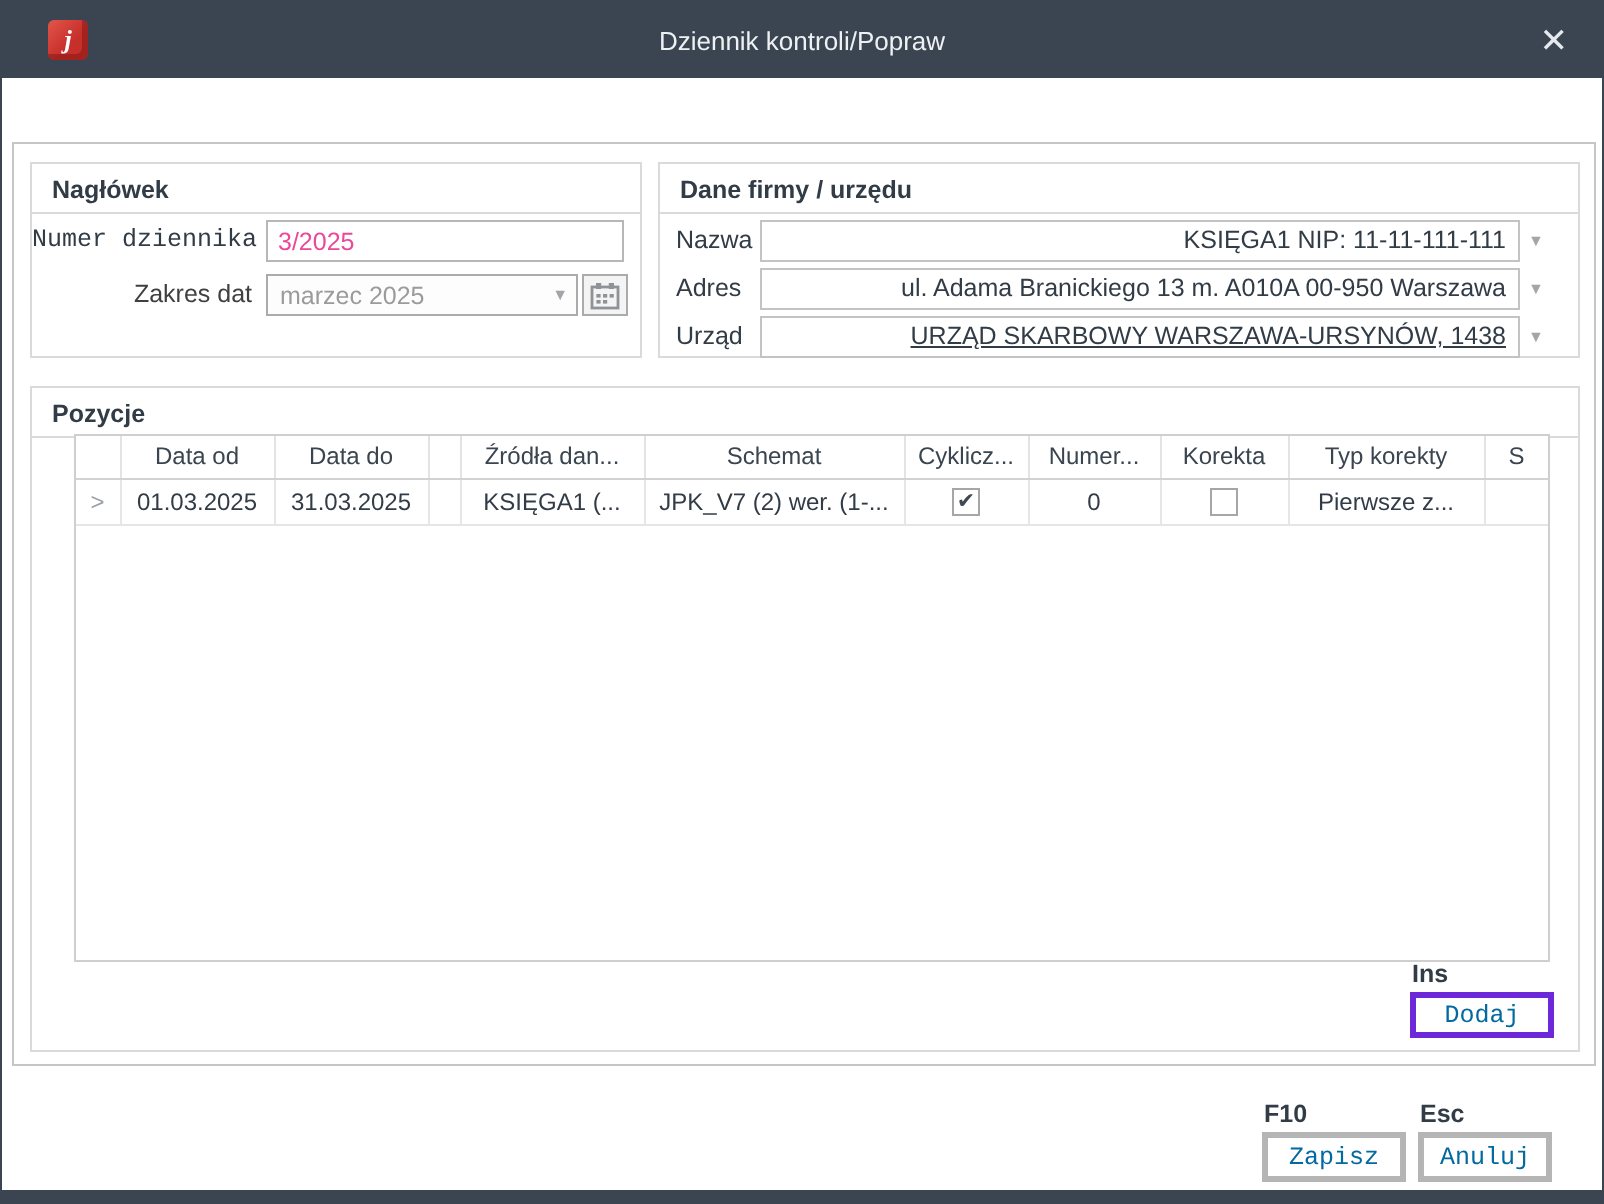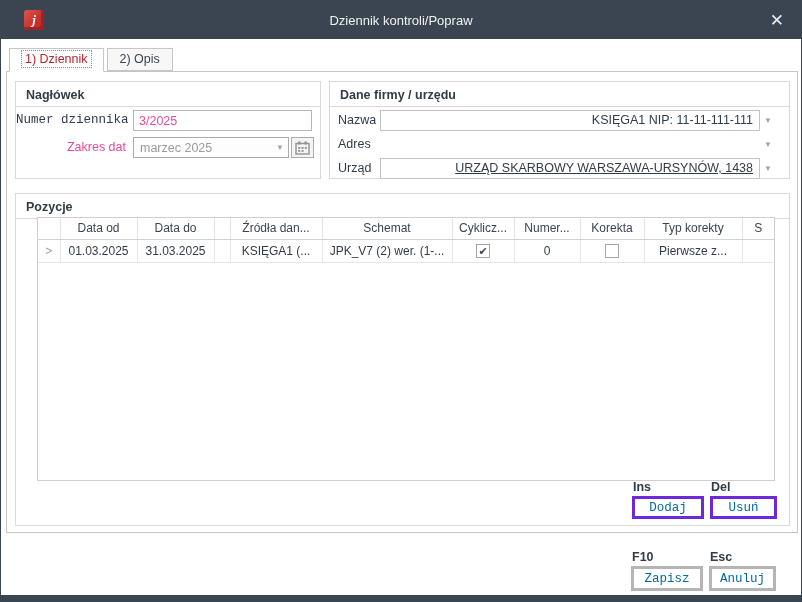--- a/index.html
+++ b/index.html
@@ -61,21 +61,21 @@
     font-weight:bold; font-size:12.5px; color:#323c47;
     padding:6px 10px 18px 10px; border-bottom:1px solid #dadada; height:23px;
   }
   #group-naglowek { left:8px;  top:9px;  width:306px; height:98px; }
   #group-dane     { left:322px; top:9px; width:461px; height:98px; }
   #group-pozycje  { left:8px;  top:121px; width:775px; height:333px; }
 
   .fld-label {
     position:absolute; font-size:12.5px; color:#323c47; white-space:nowrap;
   }
-  .fld-label.disabled { color:#ec4899; }
+  .fld-label.disabled { color:#404040; }
   .text-input {
     position:absolute; height:21px; border:1px solid #b7b7b7; background:#fff;
     font-family:inherit; font-size:12.5px; color:#ec4899; padding:0 5px;
   }
   .combo {
     position:absolute; height:21px; border:1px solid #ababab; background:#fff;
     display:flex; align-items:center; font-size:12.5px; color:#323c47;
     padding:0 4px 0 6px;
   }
   .combo.disabled { color:#9b9b9b; background:#fdfdfd; }
@@ -146,26 +146,20 @@
 <body>
 
 <div class="window">
 
   <div class="titlebar">
     <div class="app-icon">j</div>
     <div class="win-title">Dziennik kontroli/Popraw</div>
     <div class="close-btn">✕</div>
   </div>
 
-  <div class="tabs">
-    <div class="tab active">
-      <span class="tab-inner">1) Dziennik</span>
-    </div>
-    <div class="tab">2) Opis</div>
-  </div>
 
   <div class="page">
 
     <div class="group" id="group-naglowek">
       <div class="group-header">Nagłówek</div>
       <div class="fld-label" style="left:0; top:31px; width:110px; text-align:right;font-family:Liberation Mono, monospace;">Numer dziennika</div>
       <input class="text-input" style="left: 117px; top: 28px; width: 179px;" value="3/2025">
       <div class="fld-label disabled" style="left:0; top:58px; width:110px; text-align:right;">Zakres dat</div>
       <div class="combo disabled" style="left:117px; top:55px; width:156px;">
         <span class="combo-text">marzec 2025</span>
@@ -187,20 +181,21 @@
 
     <div class="group" id="group-dane">
       <div class="group-header">Dane firmy / urzędu</div>
       <div class="fld-label" style="left:8px; top:31px;">Nazwa</div>
       <div class="combo-ext" style="left:50px; top:28px; width:380px;">KSIĘGA1 NIP: 11-11-111-111</div>
       <div class="ext-arrow" style="left:432px; top:28px;">
           <span class="dd-arrow">▼</span>
         </div>
 
       <div class="fld-label" style="left:8px; top:55px;">Adres</div>
+      <div class="combo-ext" style="left:50px; top:52px; width:380px;">ul. Adama Branickiego 13 m. A010A 00-950 Warszawa</div>
       <div class="ext-arrow" style="left:432px; top:52px;">
           <span class="dd-arrow">▼</span>
         </div>
 
       <div class="fld-label" style="left:8px; top:79px;">Urząd</div>
       <div class="combo-ext" style="left:50px; top:76px; width:380px;text-decoration:underline;">URZĄD SKARBOWY WARSZAWA-URSYNÓW, 1438</div>
       <div class="ext-arrow" style="left:432px; top:76px;">
           <span class="dd-arrow">▼</span>
         </div>
     </div>
@@ -258,24 +253,20 @@
             </tr>
           </tbody>
         </table>
       </div>
 
       <div class="hotkey-block" id="pozycje-actions">
         <div class="hot-col">
           <div class="hotkey">Ins</div>
           <button class="std-btn btn-w1">Dodaj</button>
         </div>
-        <div class="hot-col">
-          <div class="hotkey">Del</div>
-          <button class="std-btn btn-w2">Usuń</button>
-        </div>
       </div>
     </div>
   </div>
 
   <div class="hotkey-block" id="footer-actions">
     <div class="hot-col">
       <div class="hotkey">F10</div>
       <button class="std-btn btn-w1">Zapisz</button>
     </div>
     <div class="hot-col">

